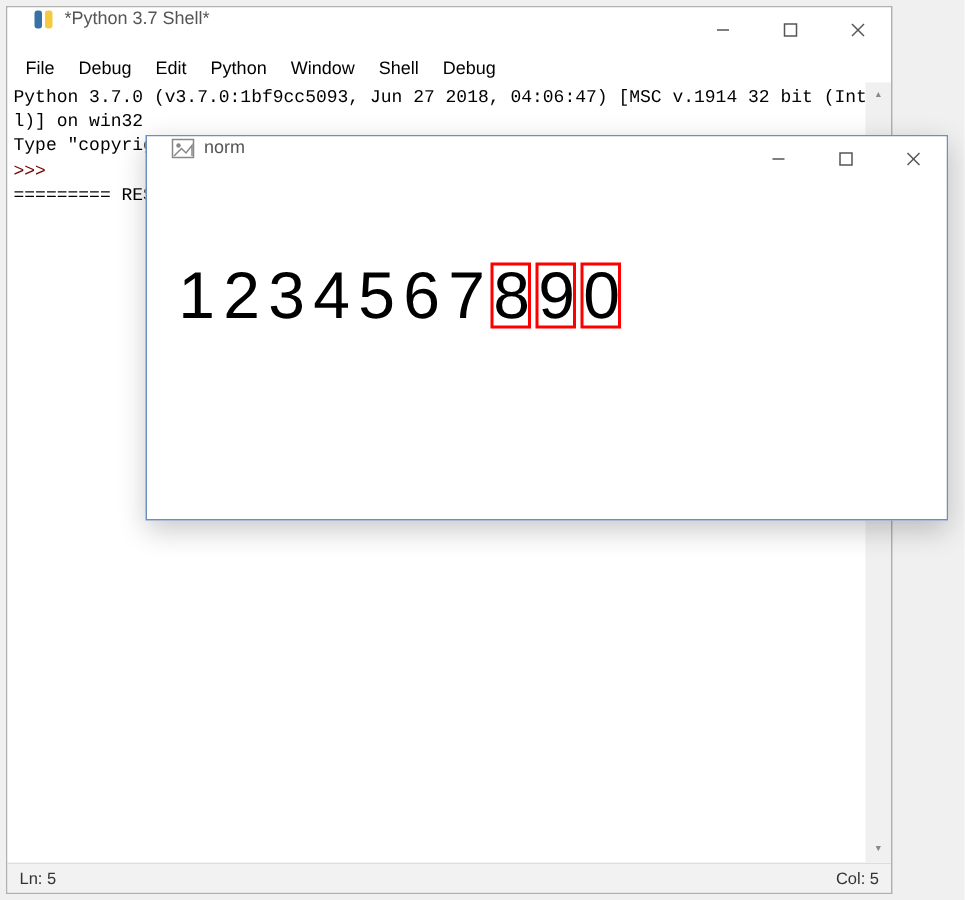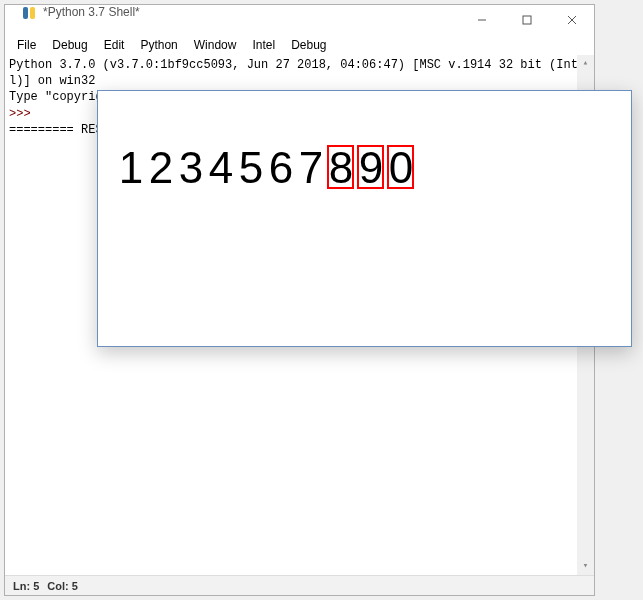--- a/index.html
+++ b/index.html
@@ -71,27 +71,26 @@
     background: #f0f0f0;
     display: flex; flex-direction: column;
   }
   .vscroll .arrow { height: 17px; display:flex; align-items:center; justify-content:center; color:#888; font-size:9px;}
   .vscroll .track { flex:1; }
   .statusbar {
     height: 20px;
     background: #f2f2f2;
     border-top: 1px solid #ddd;
     display: flex;
-    justify-content: flex-start;
+    justify-content: space-between;
     align-items: center;
     padding: 0 8px;
     font-size: 11px;
     color: #333;
     gap: 8px;
-    font-weight: bold;
   }
   
   .norm {
     left: 97px; top: 90px;
     width: 535px; height: 257px;
     box-shadow: 0 6px 18px rgba(0,0,0,0.22);
     z-index: 10;
     border: 1px solid #6b8fbf;
   }
   .norm .titlebar { background:#fff; }
@@ -157,40 +156,68 @@
           </svg>
         </div>
     </div>
   </div>
   <div class="menubar">
     <div class="menu-item">File</div>
     <div class="menu-item">Debug</div>
     <div class="menu-item">Edit</div>
     <div class="menu-item">Python</div>
     <div class="menu-item">Window</div>
-    <div class="menu-item">Intel</div>
+    <div class="menu-item">Shell</div>
     <div class="menu-item">Debug</div>
   </div>
   <div class="shell-body"><span>Python 3.7.0 (v3.7.0:1bf9cc5093, Jun 27 2018, 04:06:47) [MSC v.1914 32 bit (Intel)] on win32</span>
 <span>Type "copyright", "credits" or "license()" for more information.</span>
 <span class="prompt">&gt;&gt;&gt;</span>
 <span class="restart">========= REST</span>
     <div class="vscroll">
       <div class="arrow">▴</div>
       <div class="track"></div>
       <div class="arrow">▾</div>
     </div>
   </div>
   <div class="statusbar">
     <span>Ln: 5</span>
     <span>Col: 5</span>
   </div>
 </div>
 
 <div class="window norm">
+  <div class="titlebar">
+    <span class="title-icon">
+      <svg viewBox="0 0 16 16">
+          <rect x="1" y="2" width="14" height="12" fill="none" stroke="#888"></rect>
+          <circle cx="5" cy="6" r="1.5" fill="#888"></circle>
+          <polyline points="2,13 7,8 10,11 14,6 14,13" fill="none" stroke="#888"></polyline>
+        </svg>
+    </span>
+    <span class="title-text">norm</span>
+    <div class="winbtns">
+      <div class="winbtn">
+          <svg viewBox="0 0 10 10">
+            <line x1="1" y1="5" x2="9" y2="5"></line>
+          </svg>
+        </div>
+      <div class="winbtn">
+          <svg viewBox="0 0 10 10">
+            <rect x="1" y="1" width="8" height="8"></rect>
+          </svg>
+        </div>
+      <div class="winbtn close">
+          <svg viewBox="0 0 10 10">
+            <line x1="1" y1="1" x2="9" y2="9"></line>
+            <line x1="9" y1="1" x2="1" y2="9"></line>
+          </svg>
+        </div>
+    </div>
+  </div>
   <div class="norm-canvas">
     <div class="digits" id="digits">
         <span class="digit">1</span>
         <span class="digit">2</span>
         <span class="digit">3</span>
         <span class="digit">4</span>
         <span class="digit">5</span>
         <span class="digit">6</span>
         <span class="digit">7</span>
         <span class="digit">8<span class="box"></span></span>

